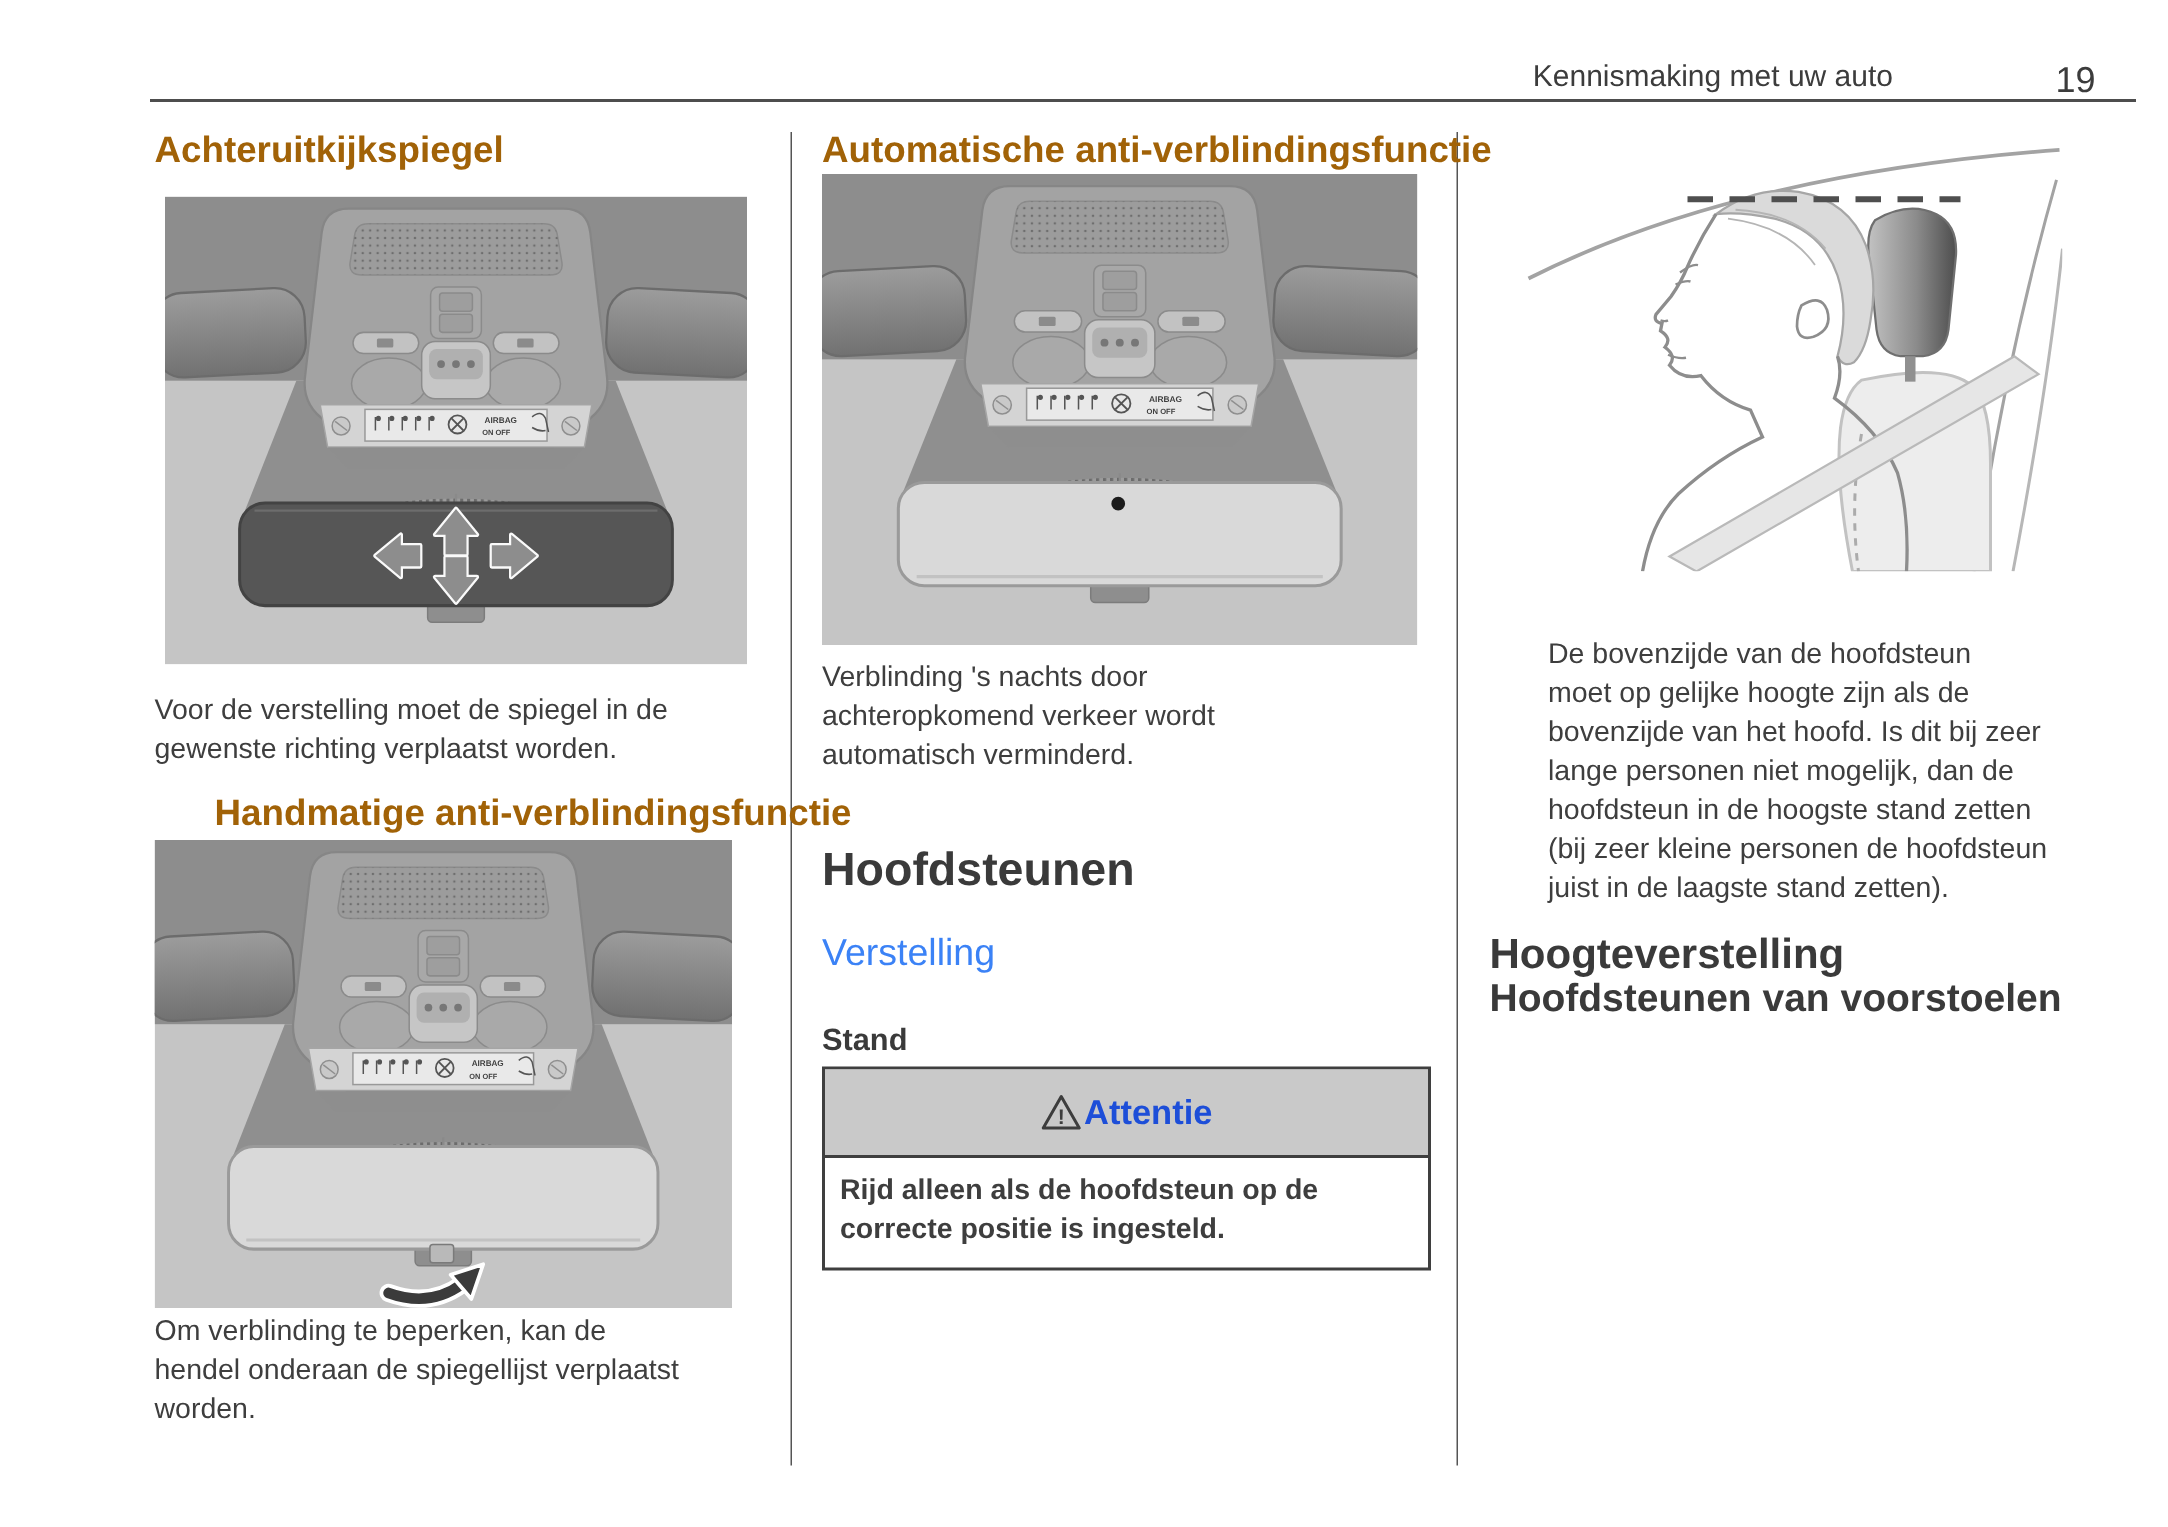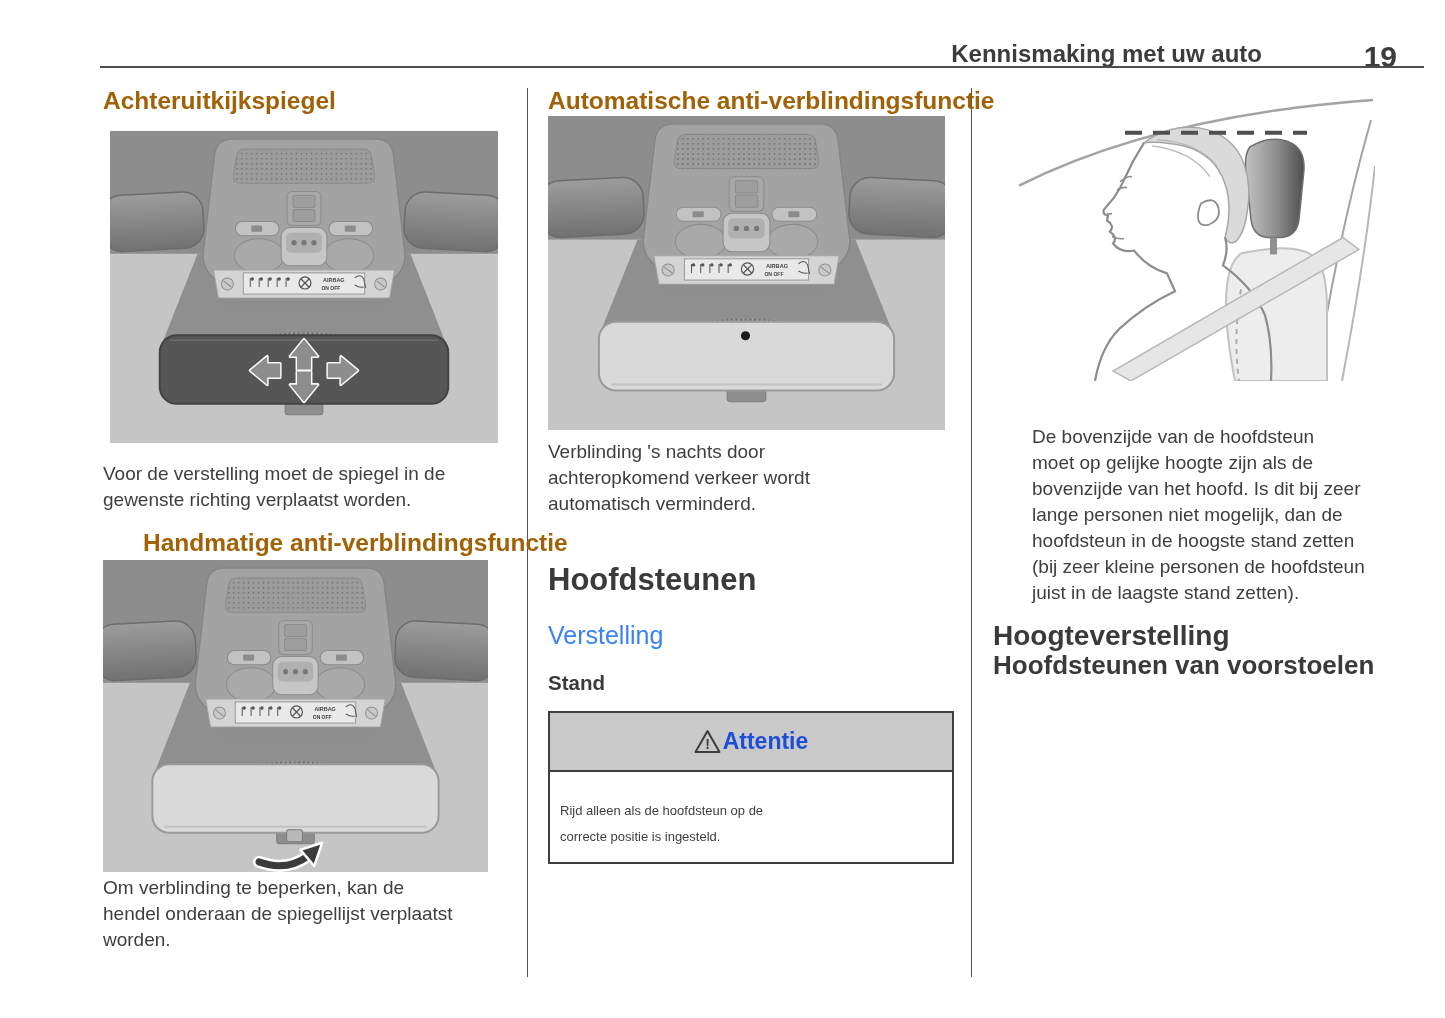--- a/index.html
+++ b/index.html
@@ -1,40 +1,40 @@
 <!DOCTYPE html>
 <html><head>
 <meta charset="utf-8">
 <style>
   html,body{margin:0;padding:0;}
   body{
     width:1445px;height:1018px;position:relative;background:#ffffff;
     font-family:"Liberation Sans", sans-serif;color:#3e3e3e;overflow:hidden;
   }
   .abs{position:absolute;}
-  .hdr-title{top:40px;right:183px;font-size:24px;font-weight:bold;color:#3c3c3c;}
-  .hdr-num{top:40px;right:48px;font-size:30px;font-weight:bold;color:#3c3c3c;}
+  .hdr-title{top:40px;right:183px;font-size:20px;font-weight:normal;color:#3c3c3c;}
+  .hdr-num{top:40px;right:48px;font-size:24px;font-weight:normal;color:#3c3c3c;}
   .hdr-rule{left:100px;top:66px;width:1324px;height:2px;background:#4d4d4d;}
   .divider{top:88px;height:889px;width:1px;background:#555;}
   #divider-1{left:527px;}
   #divider-2{left:971px;}
   .h-section{font-size:24.5px;font-weight:bold;color:#a16207;line-height:1.1;}
   .h-big{font-size:31px;font-weight:bold;color:#3a3a3a;}
   .h-mid{font-size:25px;font-weight:normal;color:#3b82f6;}
-  .h-small{font-size:20.5px;font-weight:bold;color:#3a3a3a;}
+  .h-small{font-size:20.5px;font-weight:bold;color:#3a3a3a;margin-top:11px;}
   .h-r1{font-size:28px;font-weight:bold;color:#3a3a3a;}
   .h-r2{font-size:26px;font-weight:bold;color:#3a3a3a;}
   .para{font-size:19px;line-height:26px;color:#3e3e3e;white-space:pre-line;}
   .figure{overflow:hidden;}
   .figure svg{display:block;width:100%;height:100%;}
   .warnbox{width:402px;border:2px solid #3f3f3f;background:#fff;}
   .warnhead{height:57px;background:#c9c9c9;border-bottom:2px solid #3f3f3f;
     display:flex;align-items:center;justify-content:center;gap:2px;}
   .warnhead .wtitle{font-size:23px;font-weight:bold;color:#1d4ed8;}
-  .warnbody{padding:26px 10px 12px 10px;font-size:13px;line-height:26px;white-space:pre-line;}
+  .warnbody{padding:9px 10px 12px 10px;font-size:19px;line-height:26px;white-space:pre-line;font-weight:bold;}
 </style>
 </head>
 <body>
 
 <div class="abs hdr-title">Kennismaking met uw auto</div>
 <div class="abs hdr-num">19</div>
 <div class="abs hdr-rule"></div>
 
 <div class="abs divider" id="divider-1"></div>
 <div class="abs divider" id="divider-2"></div>

